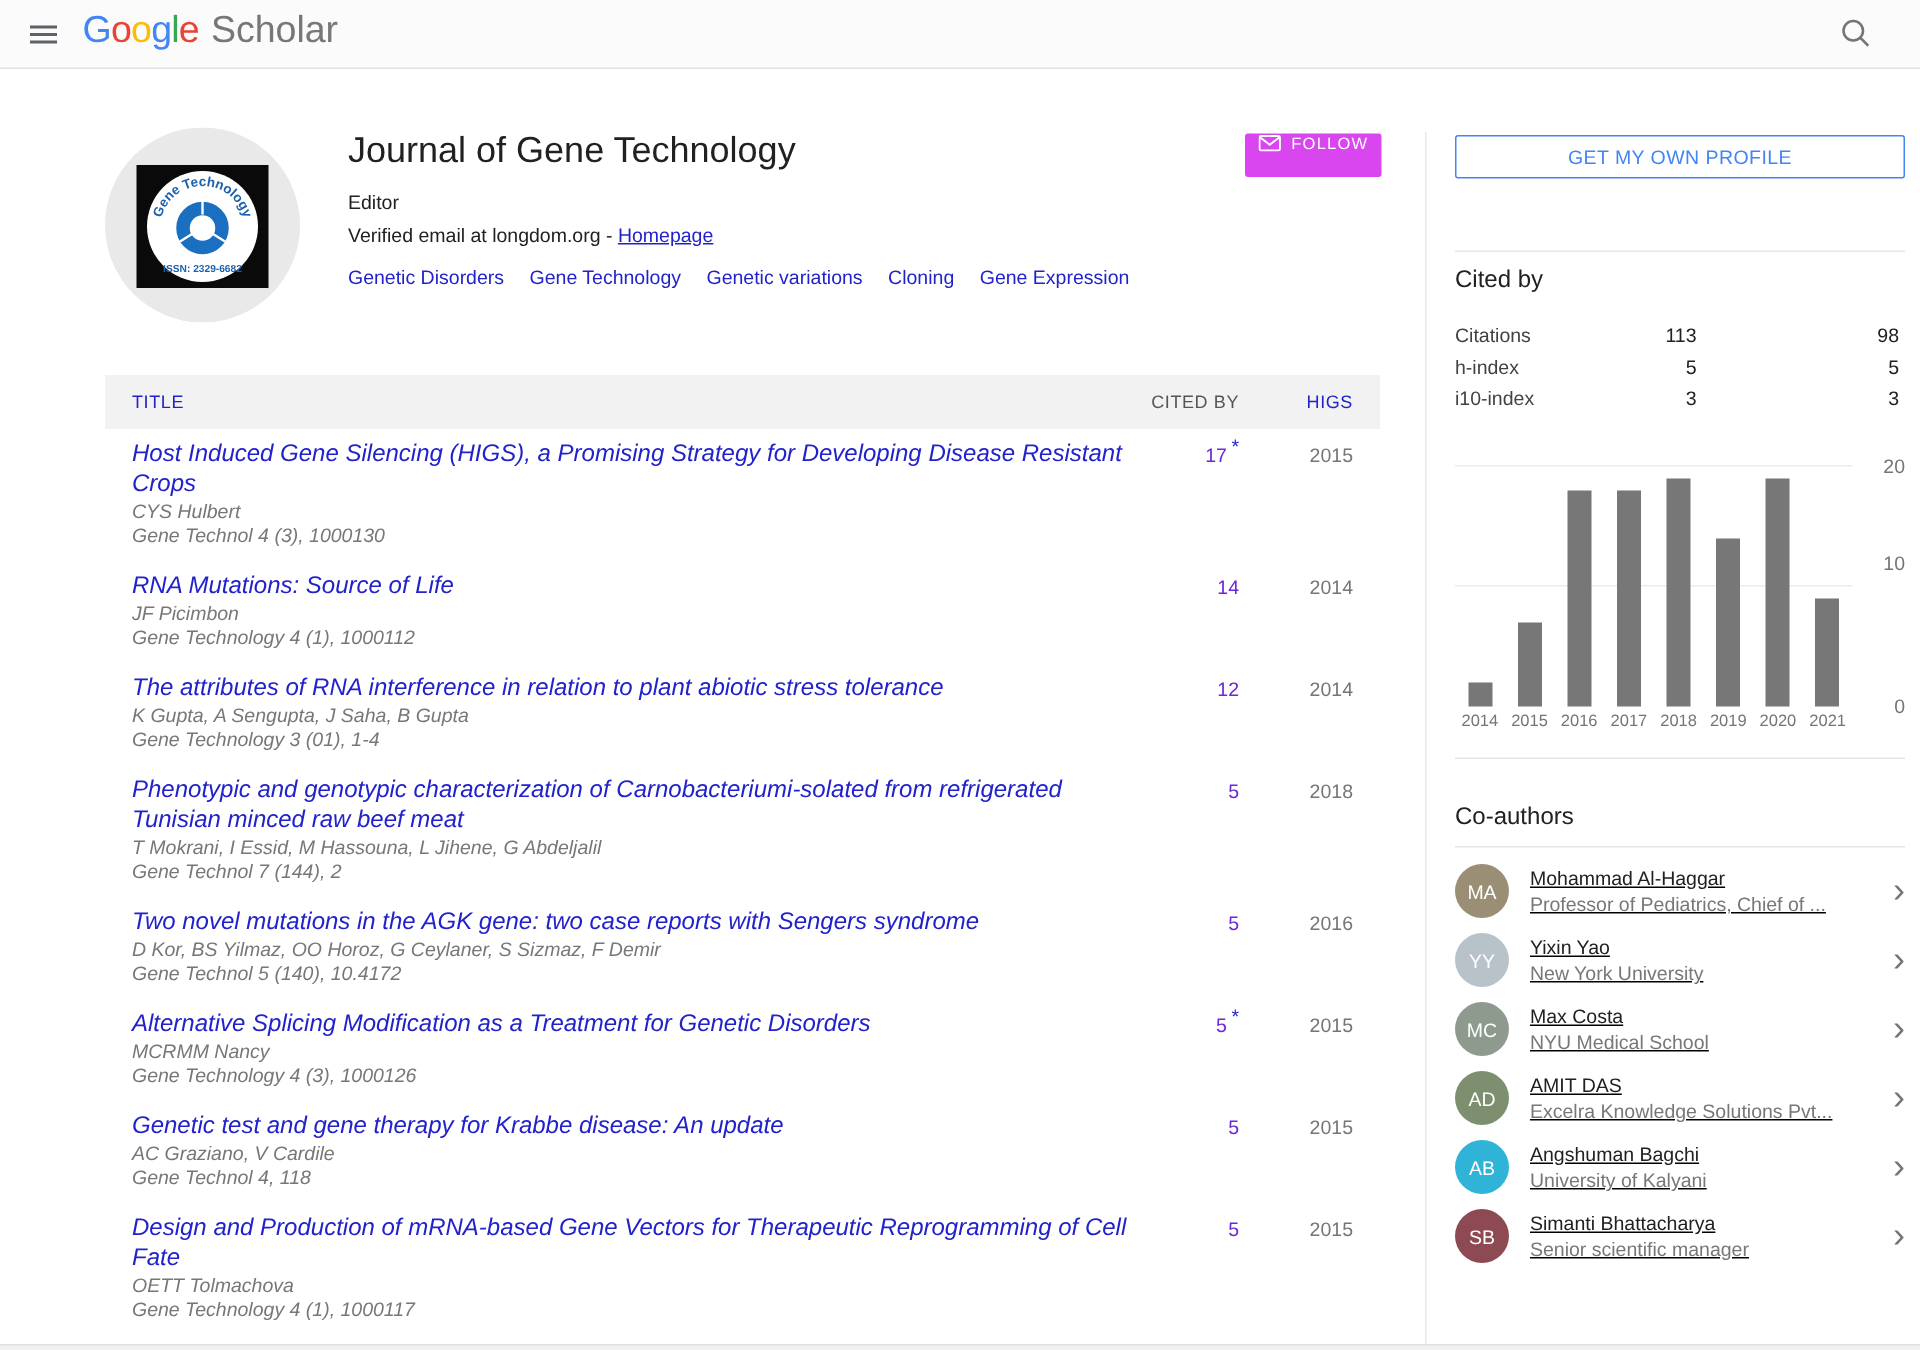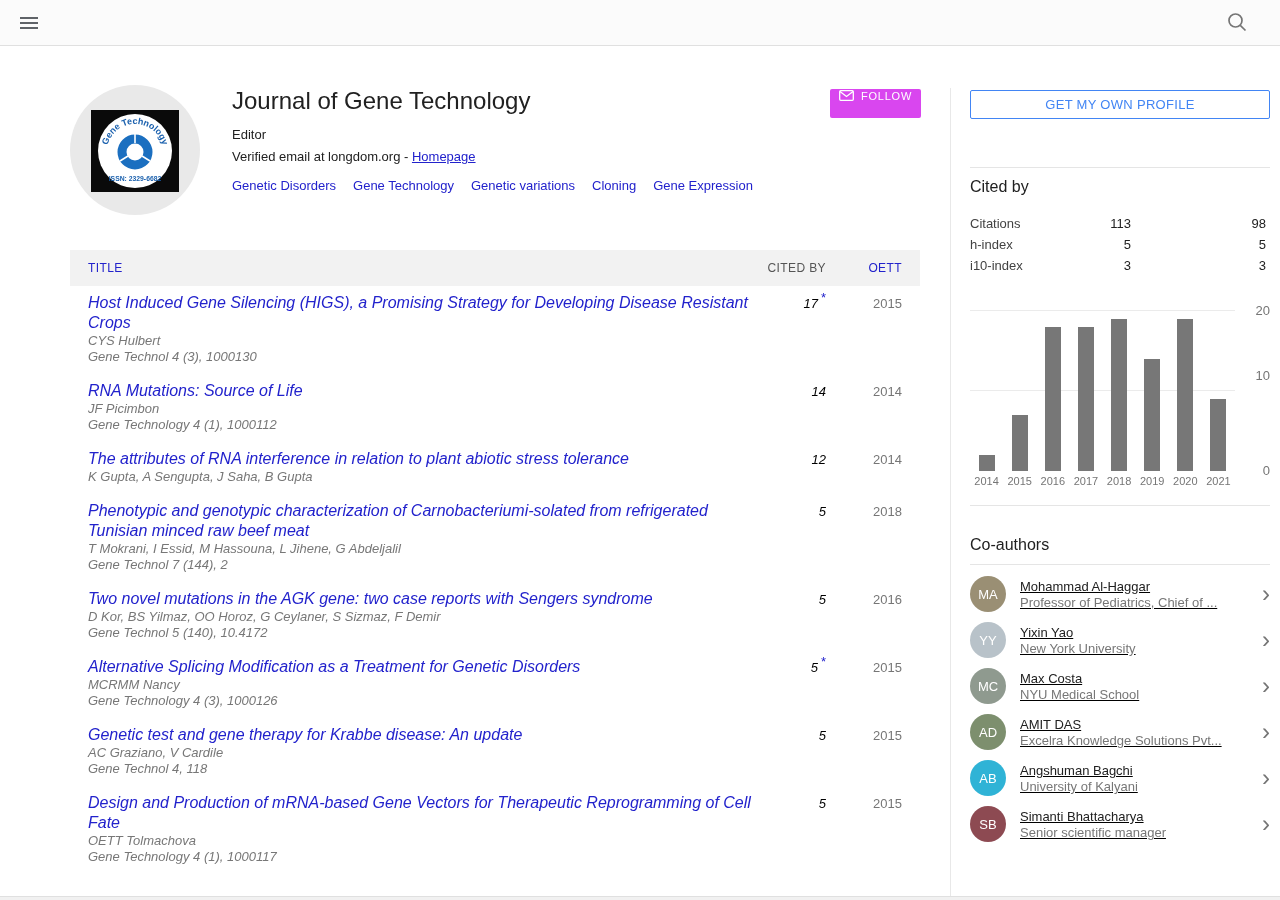--- a/index.html
+++ b/index.html
@@ -34,21 +34,21 @@
   
   .tbl-header{display:flex;align-items:center;height:36px;background:#f2f2f2;padding:0 18px;font-size:12px;}
   .col-title{flex:1;color:#2222cc;text-decoration:none;letter-spacing:0.4px;cursor:pointer;}
   .col-cited{width:66px;text-align:right;color:#555;text-decoration:none;letter-spacing:0.4px;cursor:pointer;}
   .col-year{width:76px;text-align:right;color:#2222cc;text-decoration:none;letter-spacing:0.4px;cursor:pointer;}
   .art-row{display:flex;padding:7px 18px 9px;}
   .art-main{flex:1;min-width:0;padding-right:8px;font-style:italic;}
   .art-title{font-size:16px;line-height:20px;color:#2222cc;text-decoration:none;display:block;cursor:pointer;}
   .art-meta{font-size:13px;line-height:16px;color:#777;}
   .art-cited{width:66px;text-align:right;font-size:13px;padding-top:3px;white-space:nowrap;}
-  .art-cited a{color:#000000;text-decoration:none;cursor:pointer;font-style:italic;}
+  .art-cited a{color:#6d28d9;text-decoration:none;cursor:pointer;}
   .star{position:relative;top:-6px;margin-left:3px;color:#2222cc;font-size:13px;}
   .art-year{width:76px;text-align:right;font-size:13px;color:#767676;padding-top:3px;}
 
   
   .sidebar{position:absolute;left:970px;top:90px;width:300px;}
   .get-profile{width:100%;height:29px;background:#fff;border:1px solid #4285f4;border-radius:2px;color:#4285f4;font-size:13px;cursor:pointer;font-family:inherit;letter-spacing:0.3px;}
   .citedby{margin-top:48px;border-top:1px solid #e5e5e5;}
   .citedby h2{font-size:16px;font-weight:400;color:#212121;margin:0;padding:10px 0 9px;}
   .cb-table{margin-top:8px;}
   .cb-head{display:flex;height:37px;align-items:center;border-top:1px solid #e5e5e5;border-bottom:1px solid #e5e5e5;font-size:13px;color:#424242;}
@@ -81,20 +81,24 @@
 <body>
 
 <div class="page">
 
   <header class="topbar">
     <button class="hamburger">
       <span></span>
         <span></span>
         <span></span>
     </button>
+    <a class="logo">
+      <span id="logo-google"><span style="color: rgb(66, 133, 244);">G</span><span style="color: rgb(234, 67, 53);">o</span><span style="color: rgb(251, 188, 5);">o</span><span style="color: rgb(66, 133, 244);">g</span><span style="color: rgb(52, 168, 83);">l</span><span style="color: rgb(234, 67, 53);">e</span></span>
+      <span class="scholar">Scholar</span>
+    </a>
     <button class="search-btn">
       <svg width="22" height="22" viewBox="0 0 22 22">
         <circle cx="9.5" cy="9.5" r="6.5" fill="none" stroke="#757575" stroke-width="1.7"></circle>
         <line x1="14.3" y1="14.3" x2="19.5" y2="19.5" stroke="#757575" stroke-width="1.7"></line>
       </svg>
     </button>
   </header>
 
   <div class="vdivider"></div>
   <div class="footer-strip"></div>
@@ -135,21 +139,21 @@
           <path d="M1,1.5 L7.5,6.5 L14,1.5" fill="none" stroke="#fff" stroke-width="1.3"></path>
         </svg>
         <span>FOLLOW</span>
       </button>
     </section>
 
     <section class="articles">
       <div class="tbl-header">
         <a class="col-title">TITLE</a>
         <a class="col-cited">CITED BY</a>
-        <a class="col-year">OETT</a>
+        <a class="col-year">HIGS</a>
       </div>
       <div id="article-rows">
           <div class="art-row">
             <div class="art-main">
               <a class="art-title">Host Induced Gene Silencing (HIGS), a Promising Strategy for Developing Disease Resistant Crops</a>
               <div class="art-meta">CYS Hulbert</div>
               <div class="art-meta">Gene Technol 4 (3), 1000130</div>
             </div>
             <div class="art-cited"><a>17</a><span class="star">*</span></div>
             <div class="art-year">2015</div>
@@ -160,20 +164,21 @@
               <div class="art-meta">JF Picimbon</div>
               <div class="art-meta">Gene Technology 4 (1), 1000112</div>
             </div>
             <div class="art-cited"><a>14</a></div>
             <div class="art-year">2014</div>
           </div>
           <div class="art-row">
             <div class="art-main">
               <a class="art-title">The attributes of RNA interference in relation to plant abiotic stress tolerance</a>
               <div class="art-meta">K Gupta, A Sengupta, J Saha, B Gupta</div>
+              <div class="art-meta">Gene Technology 3 (01), 1-4</div>
             </div>
             <div class="art-cited"><a>12</a></div>
             <div class="art-year">2014</div>
           </div>
           <div class="art-row">
             <div class="art-main">
               <a class="art-title">Phenotypic and genotypic characterization of Carnobacteriumi-solated from refrigerated Tunisian minced raw beef meat</a>
               <div class="art-meta">T Mokrani, I Essid, M Hassouna, L Jihene, G Abdeljalil</div>
               <div class="art-meta">Gene Technol 7 (144), 2</div>
             </div>

